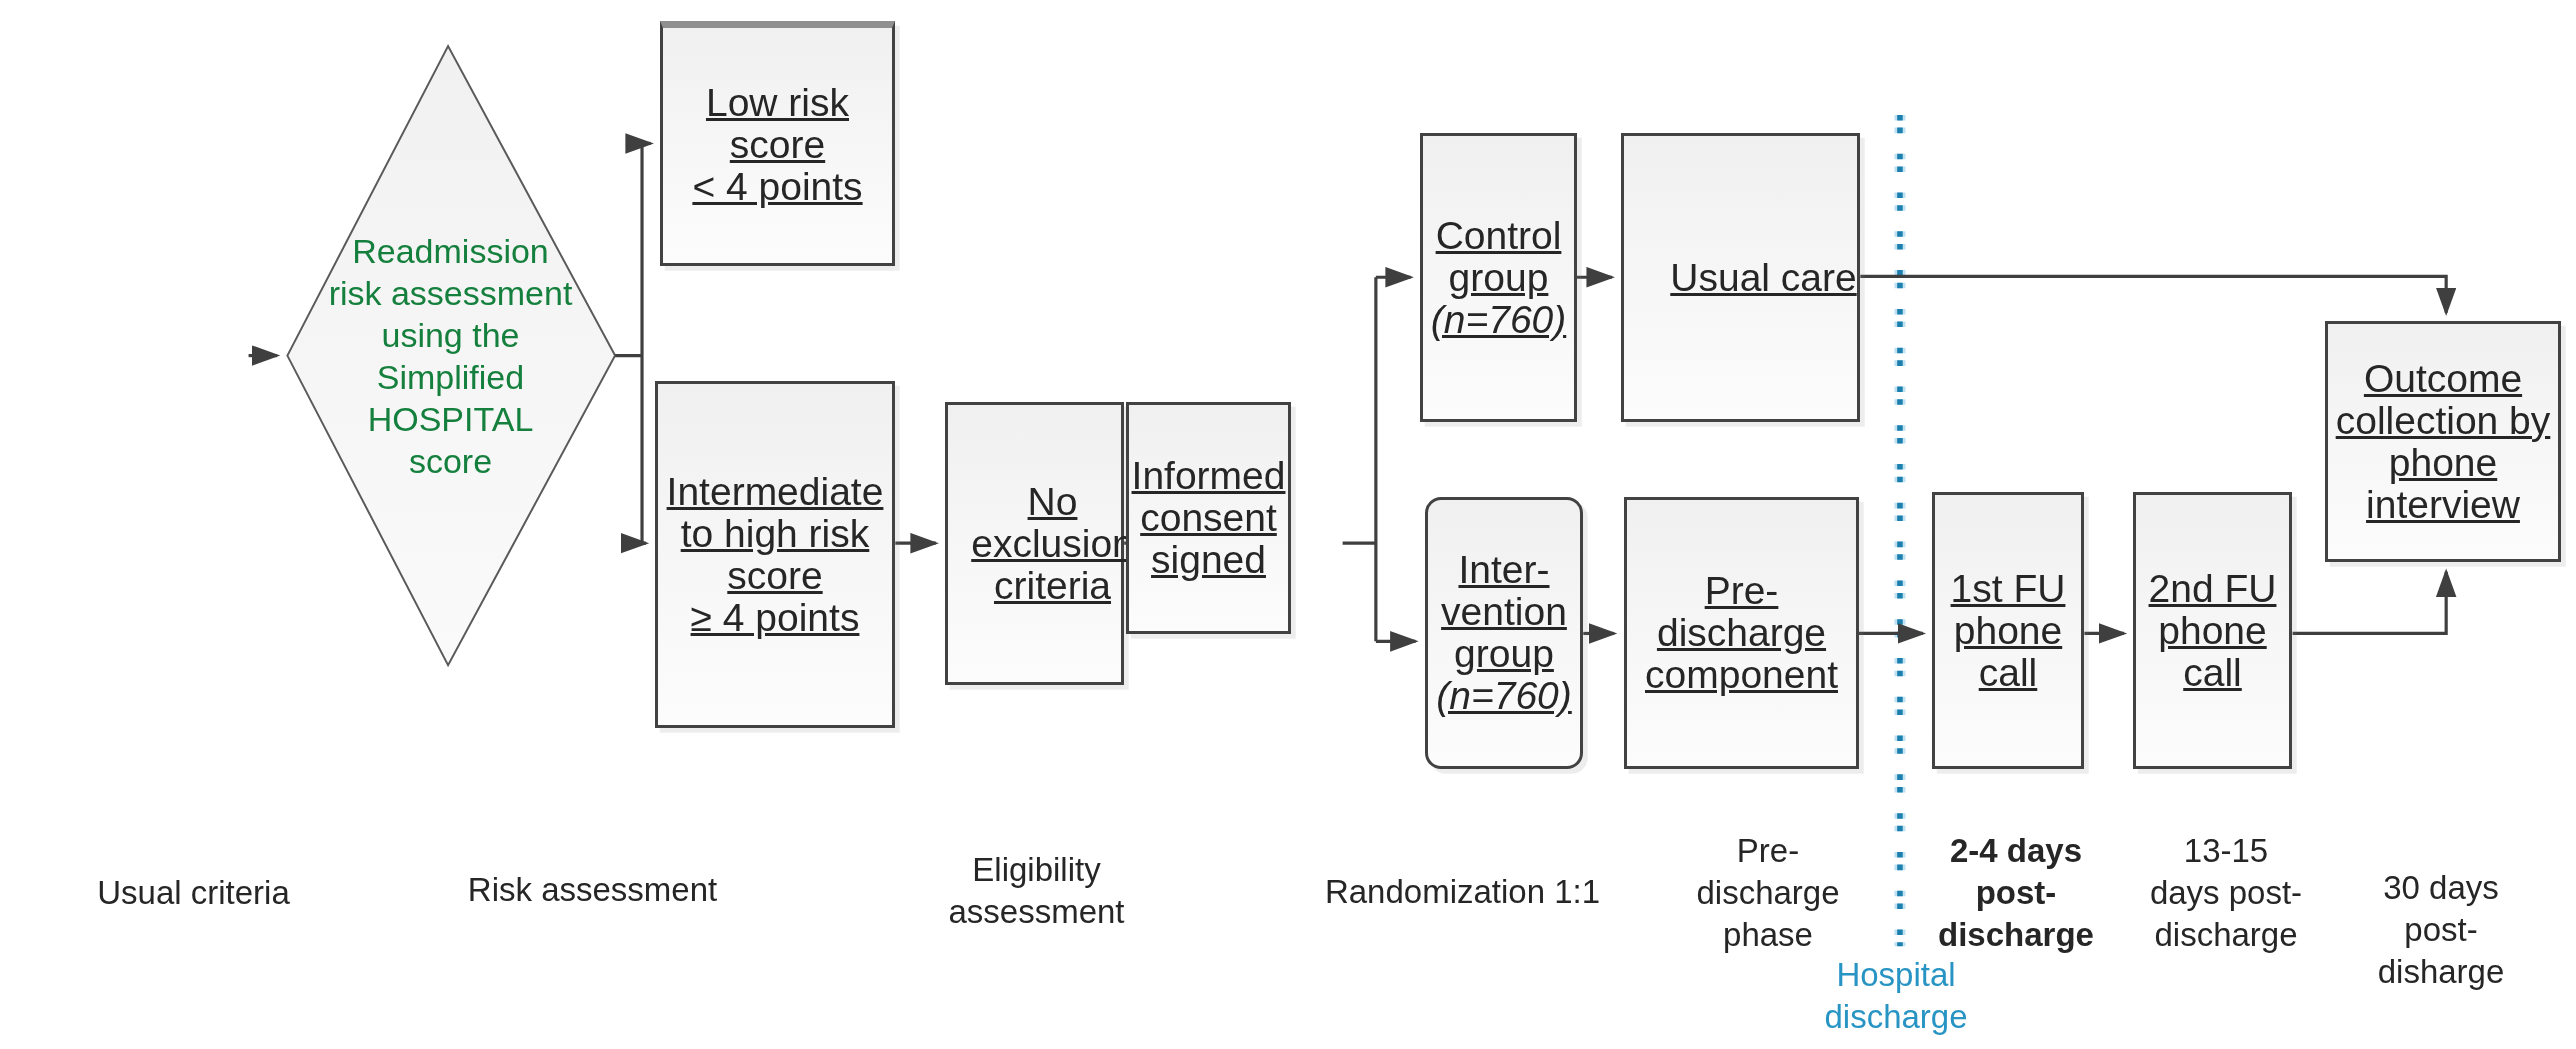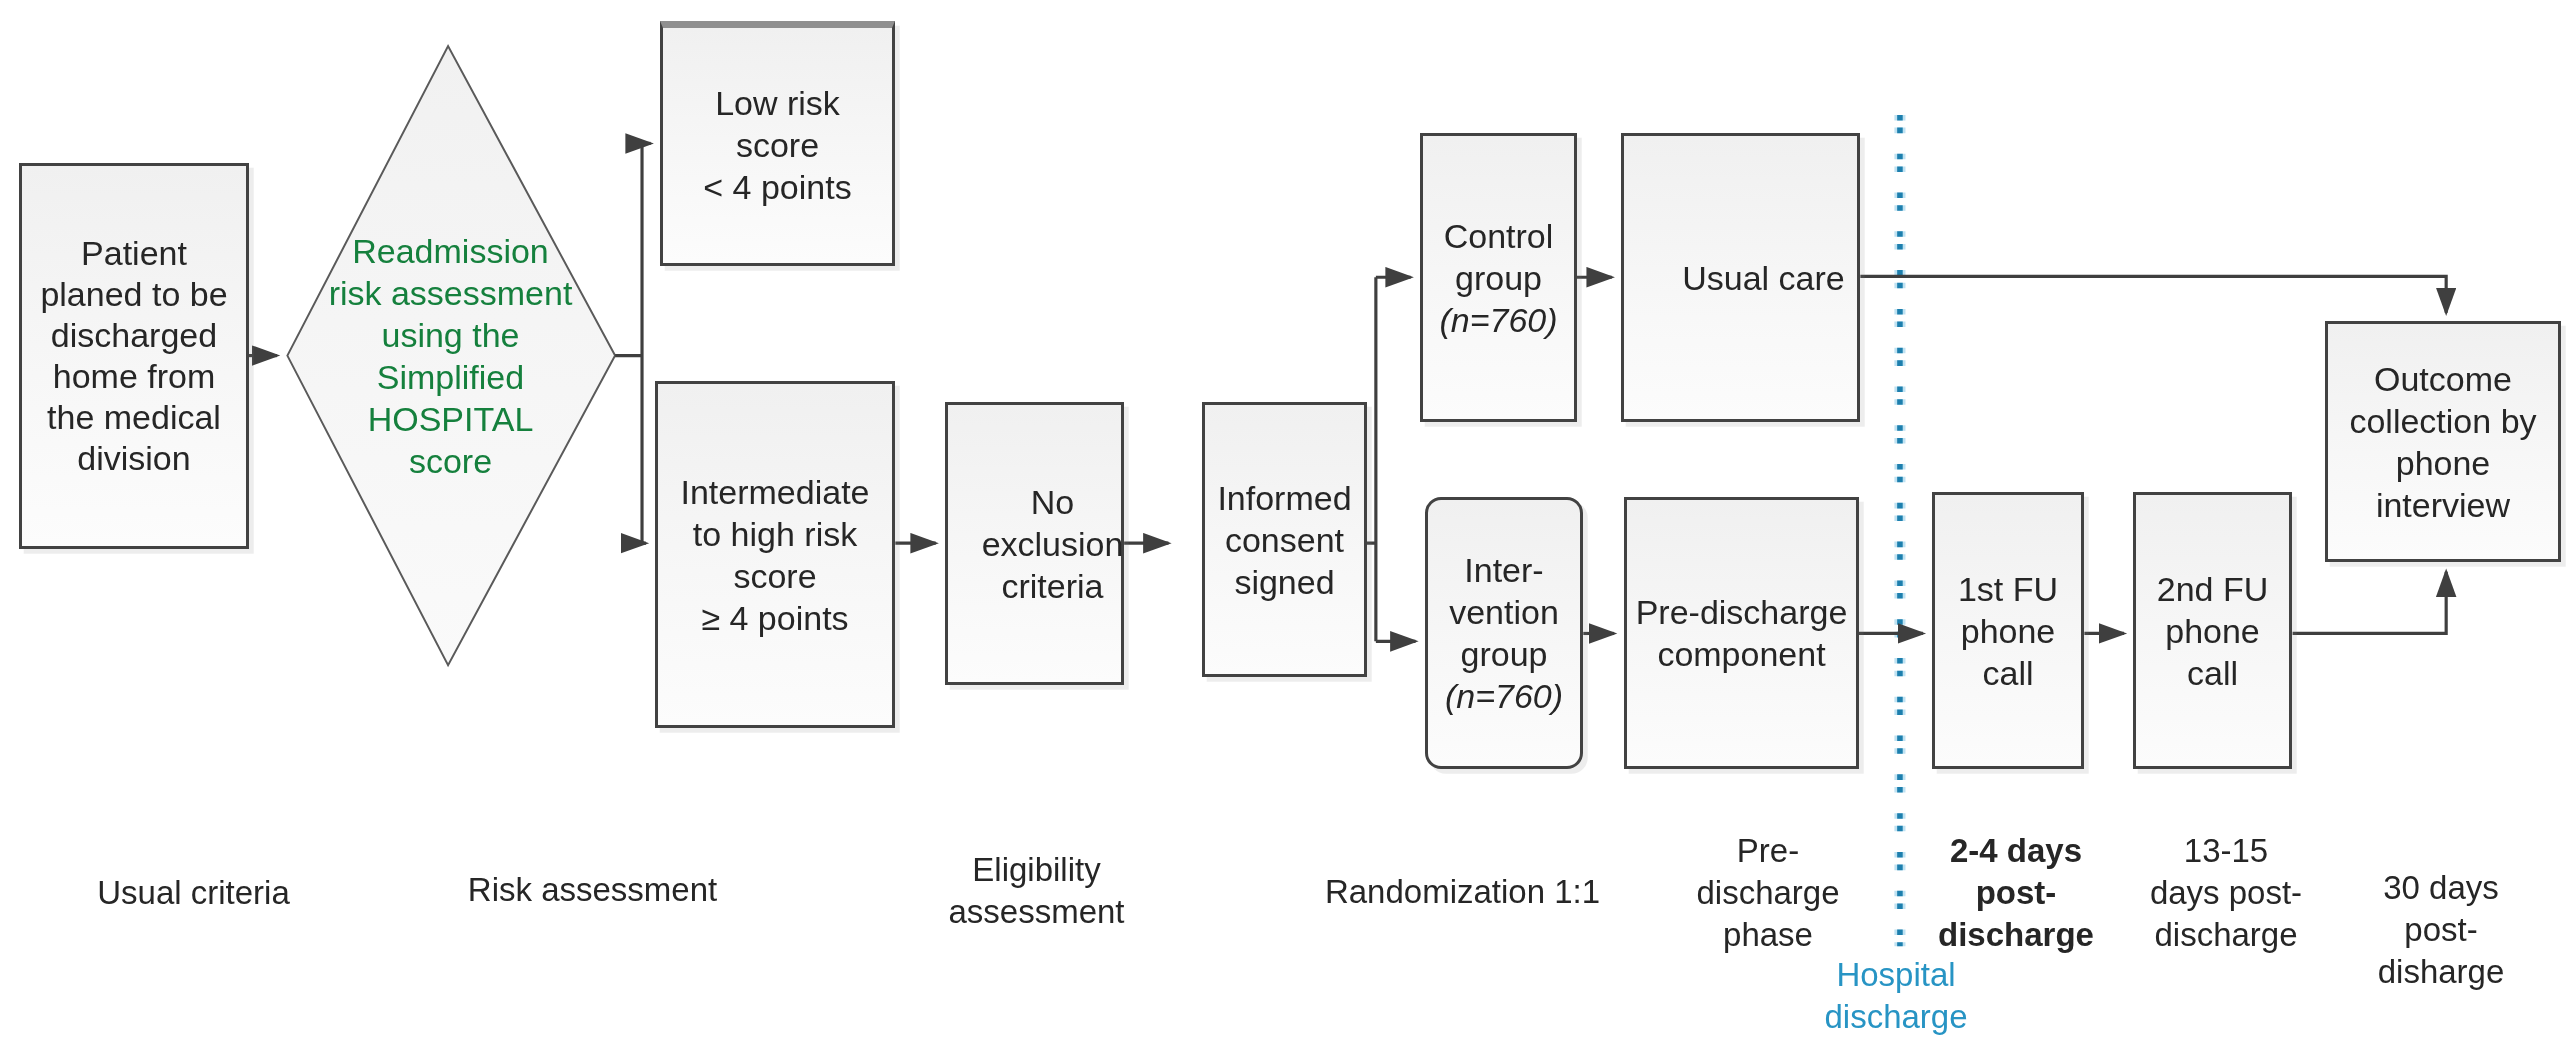--- a/index.html
+++ b/index.html
@@ -23,23 +23,24 @@
     box-sizing: border-box;
     border: 3.2px solid #424242;
     background: linear-gradient(180deg, #f0f0f0 0%, #f7f7f7 55%, #fcfcfc 100%);
     box-shadow: 4.7px 4.7px 0 rgba(130,130,130,0.14);
     display: flex;
     flex-direction: column;
     align-items: center;
     justify-content: center;
     text-align: center;
     color: #262626;
-    font-size: 34px;
+    font-size: 39px;
     line-height: 42px;
     white-space: pre-line;
+    text-decoration: underline;
   }
   .box .n-count { font-style: italic; }
   .diamond-label {
     position: absolute;
     display: flex;
     align-items: center;
     justify-content: center;
     text-align: center;
     color: #15803d;
     font-size: 34px;
@@ -89,26 +90,20 @@
       <path d="M1738 810 H1788" marker-end="url(#arrow)"></path>
       <path d="M1992 350 H2036" marker-end="url(#arrow)"></path>
       <path d="M2350 349 H3090 V395" marker-end="url(#arrow)"></path>
       <path d="M2000 800 H2039" marker-end="url(#arrow)"></path>
       <path d="M2348 800 H2429" marker-end="url(#arrow)"></path>
       <path d="M2633 800 H2683" marker-end="url(#arrow)"></path>
       <path d="M2896 800 H3090 V722" marker-end="url(#arrow)"></path>
     </g>
   </svg>
 
-  <div class="box" style="left:19px; top:163px; width:230px; height:386px; line-height:41px;">Patient
-planed to be
-discharged
-home from
-the medical
-division</div>
 
   <div class="diamond-label" style="left:313px; top:229px; width:275px; height:253px;">Readmission
 risk assessment
 using the
 Simplified
 HOSPITAL
 score</div>
 
   <div class="box" style="left:660px; top:20.6px; width:235px; height:245px; border-top:7.1px solid #8f8f8f;">Low risk
 score
@@ -116,21 +111,21 @@
 
   <div class="box" style="left:655px; top:381px; width:240px; height:347px;">Intermediate
 to high risk
 score
 ≥ 4 points</div>
 
   <div class="box" style="left:945px; top:402px; width:179px; height:283px;padding-left:36px;">No
 exclusion
 criteria</div>
 
-  <div class="box" style="left:1202px; top:402px; width:165px; height:275px;">Informed
+  <div class="box" style="left:1126px; top:402px; width:165px; height:232px;">Informed
 consent
 signed</div>
 
   <div class="box" style="left:1420px; top:133px; width:157px; height:289px;">
     <span>Control
 group</span>
     <span class="n-count">(n=760)</span>
   </div>
 
   <div class="box" style="left:1621px; top:133px; width:239px; height:289px;padding-left:46px;">Usual care</div>

